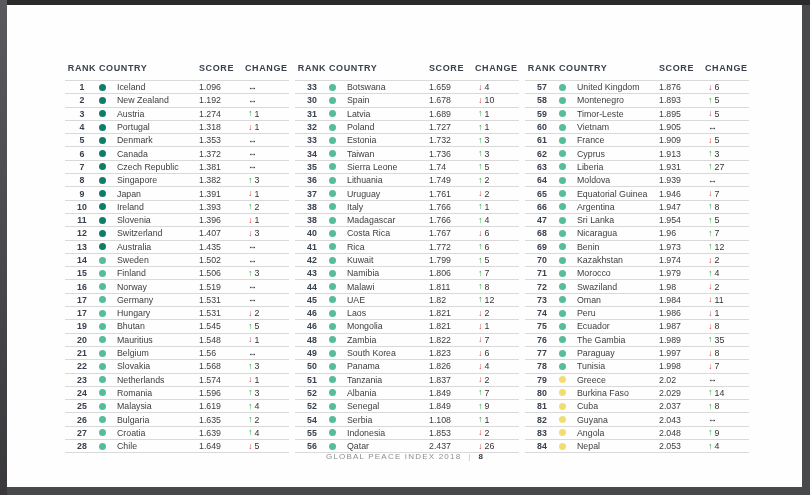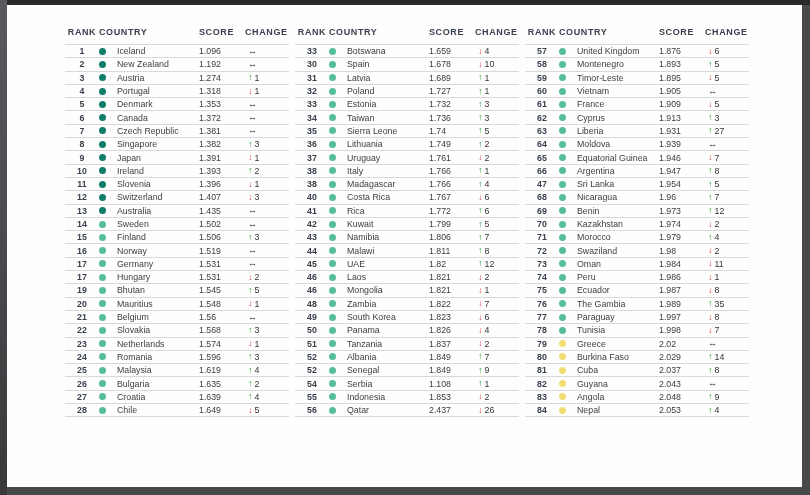--- a/index.html
+++ b/index.html
@@ -4,21 +4,21 @@
 <style>
   * { margin:0; padding:0; box-sizing:border-box; }
   body { width:810px; height:495px; font-family:"Liberation Sans", sans-serif; }
   .viewport { position:relative; width:810px; height:495px; background:#47494b; overflow:hidden; }
   .band-top { position:absolute; left:0; top:0; width:810px; height:5px; background:#2b292c; }
   .band-left { position:absolute; left:0; top:0; width:7px; height:495px;
                background:linear-gradient(180deg,#5a5a5e,#3a383b); }
   .page { position:absolute; left:7px; top:5px; width:795px; height:482px; background:#fefefe; }
 
   .tables { position:absolute; left:58px; top:22px; display:flex; gap:6px; }
-  .peace-table { width:224px; }
+  .peace-table { width:224px;margin-top:36px; }
 
   .thead { display:grid; grid-template-columns:34px 18px 1fr 46px 44px;
            font-weight:bold; font-size:9px; letter-spacing:.6px; color:#39414e;
            padding-bottom:7px; }
   .h-rank { grid-column:1; text-align:center; }
   .h-country { grid-column:2 / 4; }
   .h-score { grid-column:4; }
   .h-change { grid-column:5; }
 
   .tbody { border-top:1px solid #d9d9d9; }
@@ -1084,14 +1084,17 @@
     <span class="c-change">
       <b class="arrow" style="color: rgb(47, 165, 60);">↑</b>
       <span class="amt">4</span>
     </span>
   </div>
           </div>
       </div>
 
     </div>
 
+    <div class="footer">
+      <span>GLOBAL PEACE INDEX 2018</span><span class="sep">|</span><span class="pagenum">8</span>
+    </div>
   </div>
 </div>
 
 </body></html>

